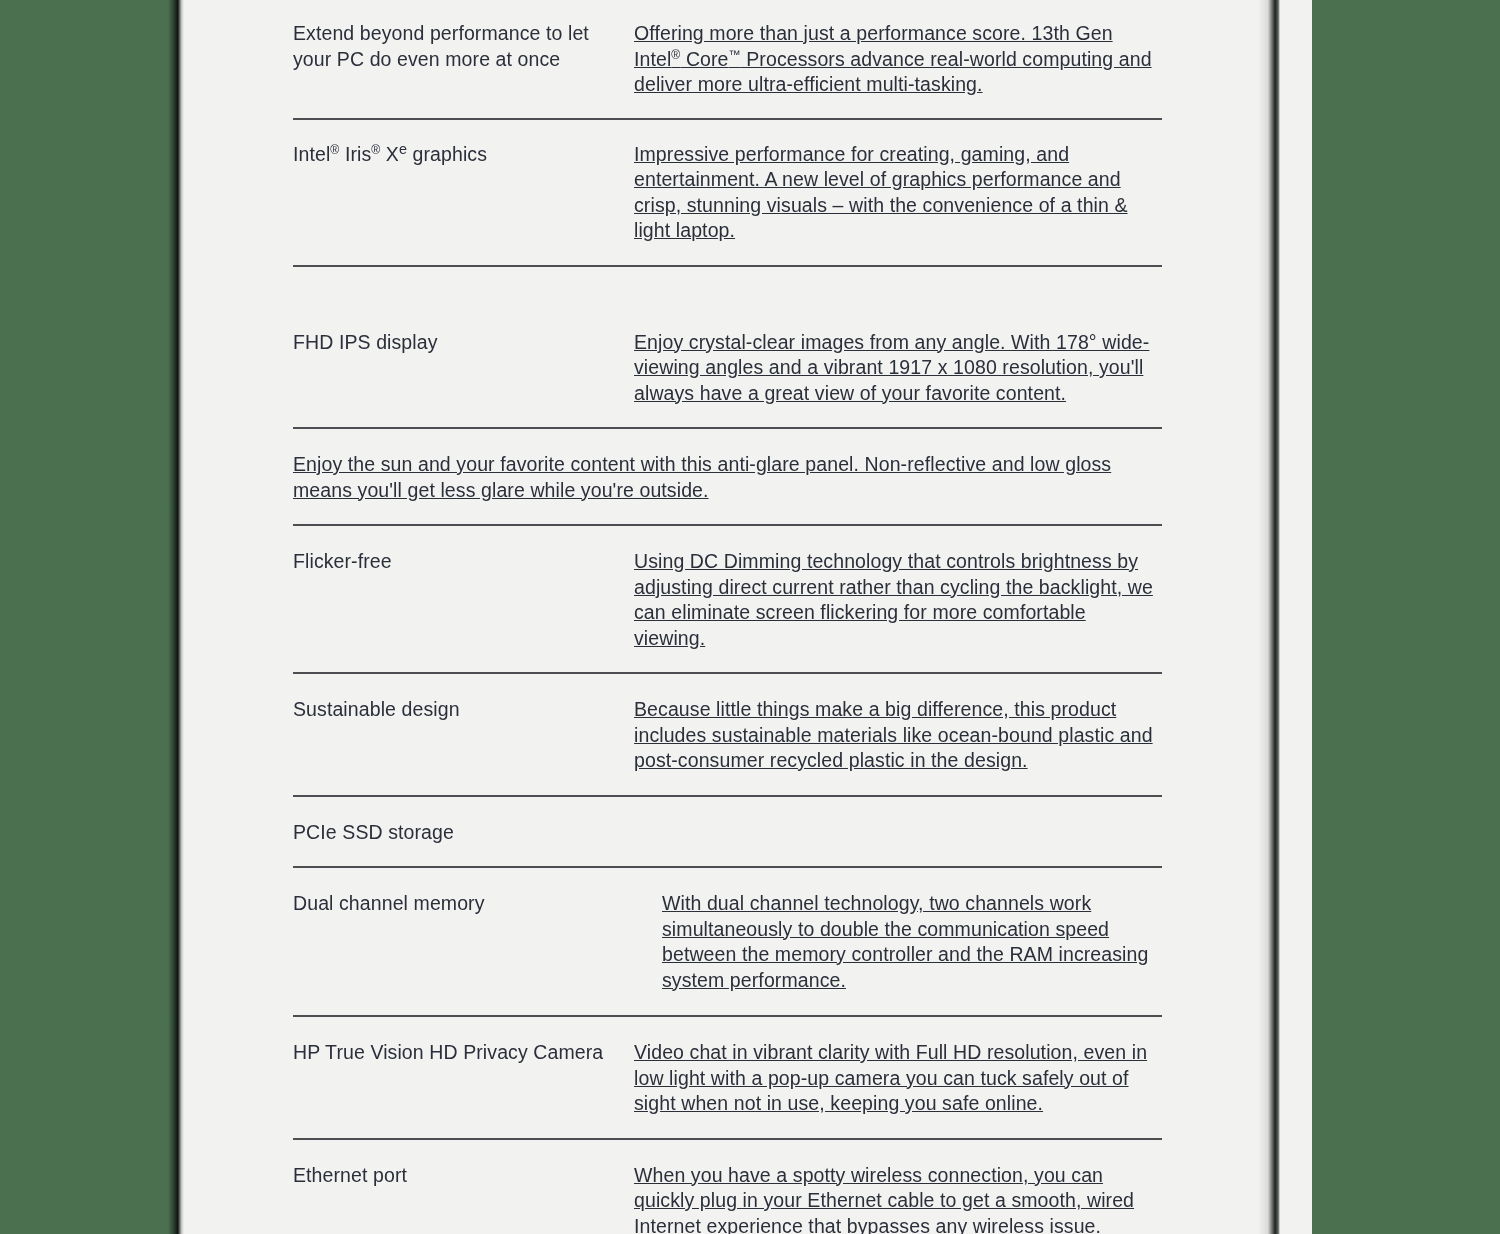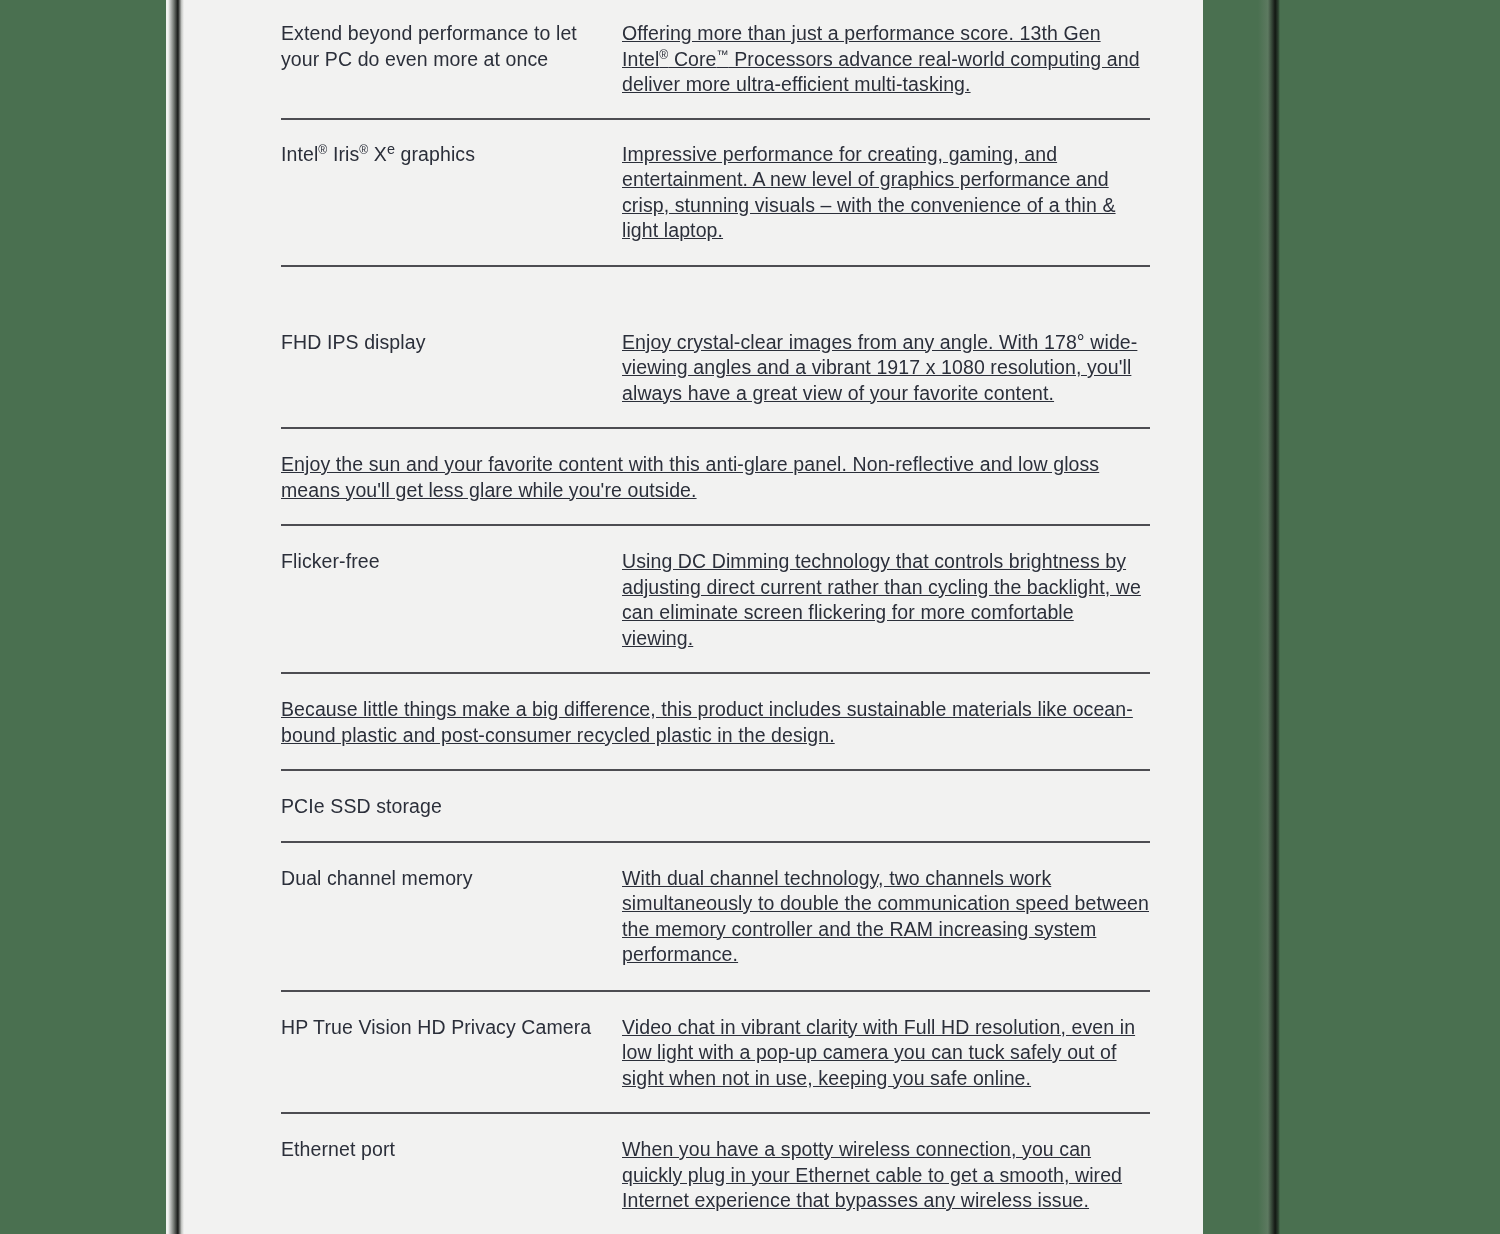--- a/index.html
+++ b/index.html
@@ -40,23 +40,23 @@
         rgba(242,242,241,0) 0%,
         rgba(150,150,145,0.25) 45%,
         rgba(14,16,14,0.92) 78%,
         rgba(30,44,32,0.7) 92%,
         rgba(74,112,80,0) 100%);
     z-index: 3;
   }
 
   #spec-page {
     position: absolute;
-    left: 166px;
+    left: 178px;
     top: 0;
-    width: 1037px;
+    width: 1134px;
     height: 1234px;
     background: #f2f2f1;
     z-index: 2;
   }
 
   #spec-table {
     position: absolute;
     left: 115px;
     top: 0;
     width: 869px;
@@ -94,21 +94,21 @@
 
   
   .spec-row { padding-top: 22px; padding-bottom: 22px; }
   .spec-row.r0 { padding-top: 21px; padding-bottom: 20px; }
   .spec-row.r1 { padding-bottom: 21px; }
   .spec-row.r2 { padding-top: 23px; padding-bottom: 21px; margin-top: 40px; }
   .spec-row.r3 { padding-top: 23px; padding-bottom: 21px; }
   .spec-row.r4 { padding-top: 23px; padding-bottom: 21px; }
   .spec-row.r5 { padding-top: 23px; padding-bottom: 21px; }
   .spec-row.r6 { padding-top: 23px; padding-bottom: 21px; }
-  .spec-row.r7 { padding-top: 23px; padding-bottom: 22px; }
+  .spec-row.r7 { padding-top: 23px; padding-bottom: 22px; gap: 28px; }
   .spec-row.r8 { padding-top: 23px; padding-bottom: 21px; }
   .spec-row.r9 { padding-top: 23px; padding-bottom: 22px; }
 
   sup.reg {
     font-size: 0.62em;
     vertical-align: super;
     line-height: 0;
   }
   sup.sup-e {
     font-size: 0.74em;
@@ -143,20 +143,21 @@
     <div class="spec-row r3">
       <div class="spec-desc">Enjoy the sun and your favorite content with this anti-glare panel. Non-reflective and low gloss means you'll get less glare while you're outside.</div>
     </div>
 
     <div class="spec-row r4">
       <div class="spec-term">Flicker-free</div>
       <div class="spec-desc">Using DC Dimming technology that controls brightness by adjusting direct current rather than cycling the backlight, we can eliminate screen flickering for more comfortable viewing.</div>
     </div>
 
     <div class="spec-row r5">
+      <div class="spec-term">Sustainable design</div>
       <div class="spec-desc">Because little things make a big difference, this product includes sustainable materials like ocean-bound plastic and post-consumer recycled plastic in the design.</div>
     </div>
 
     <div class="spec-row r6">
       <div class="spec-term">PCIe SSD storage</div>
     </div>
 
     <div class="spec-row r7">
       <div class="spec-term">Dual channel memory</div>
       <div class="spec-desc">With dual channel technology, two channels work simultaneously to double the communication speed between the memory controller and the RAM increasing system performance.</div>

